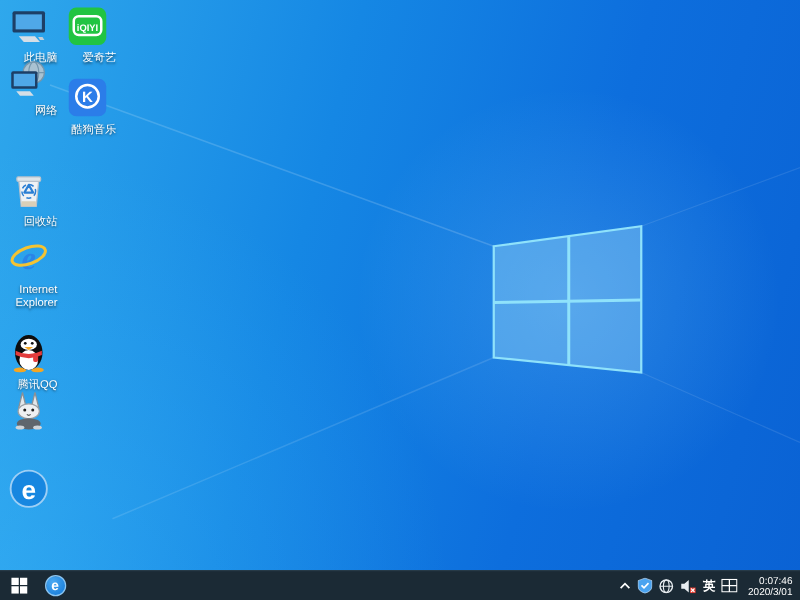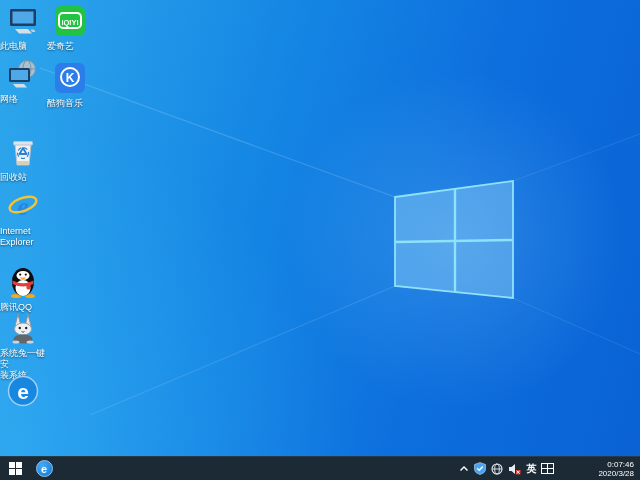--- a/index.html
+++ b/index.html
@@ -10,21 +10,21 @@
     background:
       radial-gradient(circle at 0% 100%, rgba(70,195,255,.35), rgba(70,195,255,0) 45%),
       radial-gradient(circle at 71% 50%, rgba(150,225,255,.22), rgba(150,225,255,0) 33%),
       linear-gradient(105deg,#2fa8ec 0%,#1587e4 38%,#0d6edd 68%,#0a62d4 100%);
   }
   svg { display:block; }
   
   #wallpaper { position:absolute; inset:0; width:640px; height:480px; }
 
   
-  .icon-cell { position:absolute; width:46px; text-align:left; cursor:default; }
+  .icon-cell { position:absolute; width:46px; text-align:right; cursor:default; }
   .col2 { left:47px; }
   .ico { width:32px; height:32px; margin:0 auto; }
   .lbl {
     margin-top:4px; color:#fff; font-size:9px; line-height:11px;
     white-space:pre-line; text-shadow:0 1px 2px rgba(0,0,0,.6);
   }
 
   
   #taskbar {
     position:absolute; left:0; bottom:0; width:640px; height:24px;
@@ -36,21 +36,21 @@
   #tb-browser { width:28px; }
   .tb-browser-circle {
     width:17px; height:17px; border-radius:50%;
     background:radial-gradient(circle at 35% 30%,#4aa9f2,#1077d8);
     color:#fff; font-weight:bold; font-size:11px; line-height:17px; text-align:center;
     border:1px solid #8cc6f2;
   }
   #tray { margin-left:auto; display:flex; align-items:center; gap:5px; padding-right:3px; height:24px; }
   .tray-item { display:flex; align-items:center; justify-content:center; height:24px; }
   .ime { color:#fff; font-size:10px; font-weight:bold; }
-  #clock { text-align:right; color:#fff; font-size:8px; line-height:9px; padding:0 3px;margin-left:36px; }
+  #clock { text-align:right; color:#fff; font-size:8px; line-height:9px; padding:0 3px; }
 </style>
 </head>
 <body>
 
 <svg id="wallpaper" viewBox="0 0 640 480">
   <line x1="395" y1="197" x2="40" y2="68" stroke="rgba(255,255,255,0.16)" stroke-width="1.2"></line>
   <line x1="395" y1="286" x2="90" y2="415" stroke="rgba(255,255,255,0.12)" stroke-width="1.2"></line>
   <line x1="513" y1="181" x2="640" y2="134" stroke="rgba(255,255,255,0.10)" stroke-width="1"></line>
   <line x1="513" y1="298" x2="640" y2="354" stroke="rgba(255,255,255,0.10)" stroke-width="1"></line>
   <polygon points="395,197 513,181 513,298 395,286" fill="rgba(160,220,250,0.38)" stroke="#8fe2fb" stroke-width="1.8"></polygon>
@@ -74,21 +74,21 @@
   <div class="ico">
     <svg viewBox="0 0 32 32">
       <rect x="1" y="1" width="30" height="30" rx="6" fill="#21c442"></rect>
       <rect x="5" y="8" width="22" height="15" rx="4" fill="none" stroke="#fff" stroke-width="2"></rect>
       <text x="16" y="19.5" text-anchor="middle" font-size="7.5" font-weight="bold" fill="#fff" font-family="Liberation Sans, sans-serif">iQIYI</text>
     </svg>
   </div>
   <div class="lbl">爱奇艺</div>
 </div>
 
-<div class="icon-cell" style="left:0;top:58px">
+<div class="icon-cell" style="left:0;top:47px">
   <div class="ico">
     <svg viewBox="0 0 32 32">
       <circle cx="20" cy="11" r="8.5" fill="#a9c2d2" stroke="#7596ac" stroke-width="1"></circle>
       <ellipse cx="20" cy="11" rx="4" ry="8.5" fill="none" stroke="#7596ac" stroke-width="1"></ellipse>
       <line x1="11.5" y1="11" x2="28.5" y2="11" stroke="#7596ac" stroke-width="1"></line>
       <rect x="2" y="10" width="21" height="14" rx="1.5" fill="#1d3f66"></rect>
       <rect x="4" y="12" width="17" height="10" fill="#4fa8e8"></rect>
       <path d="M6 26 L17 26 L20 29.5 L9 29.5 Z" fill="#d5dee6"></path>
     </svg>
   </div>
@@ -155,22 +155,20 @@
       <path d="M21 2 L24 14 L18 14 Z" fill="#e3e7ea" stroke="#8a9096" stroke-width="1"></path>
       <ellipse cx="16" cy="17" rx="8.5" ry="6" fill="#eef0f2" stroke="#9aa0a6" stroke-width="1"></ellipse>
       <circle cx="12.8" cy="16" r="1.2" fill="#222"></circle>
       <circle cx="19.2" cy="16" r="1.2" fill="#222"></circle>
       <path d="M14.5 19.5 Q16 21 17.5 19.5" fill="none" stroke="#555" stroke-width="1"></path>
       <ellipse cx="16" cy="27" rx="9.5" ry="4.5" fill="#5f666d"></ellipse>
       <ellipse cx="9" cy="30" rx="3.5" ry="1.6" fill="#cfd4d8"></ellipse>
       <ellipse cx="23" cy="30" rx="3.5" ry="1.6" fill="#cfd4d8"></ellipse>
     </svg>
   </div>
-  <div class="lbl">系统兔一键安
-装系统</div>
 </div>
 
 <div class="icon-cell" style="left:0;top:375px">
   <div class="ico">
     <svg viewBox="0 0 32 32">
       <circle cx="16" cy="16" r="14.5" fill="#1787e0" stroke="#9ecff5" stroke-width="1.5"></circle>
       <text x="16" y="24" text-anchor="middle" font-size="21" font-weight="bold" fill="#fff" font-family="Liberation Sans, sans-serif">e</text>
     </svg>
   </div>
 </div>
@@ -218,16 +216,16 @@
     <div class="tray-item ime">英</div>
     <div class="tray-item">
       <svg width="13" height="11" viewBox="0 0 13 11">
         <rect x="0.5" y="0.5" width="12" height="10" fill="none" stroke="#fff" stroke-width="1"></rect>
         <line x1="6.5" y1="0.5" x2="6.5" y2="10.5" stroke="#fff" stroke-width="1"></line>
         <line x1="0.5" y1="5.5" x2="12.5" y2="5.5" stroke="#fff" stroke-width="1"></line>
       </svg>
     </div>
     <div id="clock">
       <div>0:07:46</div>
-      <div>2020/3/28</div>
+      <div>2020/3/01</div>
     </div>
   </div>
 </div>
 
 </body></html>

